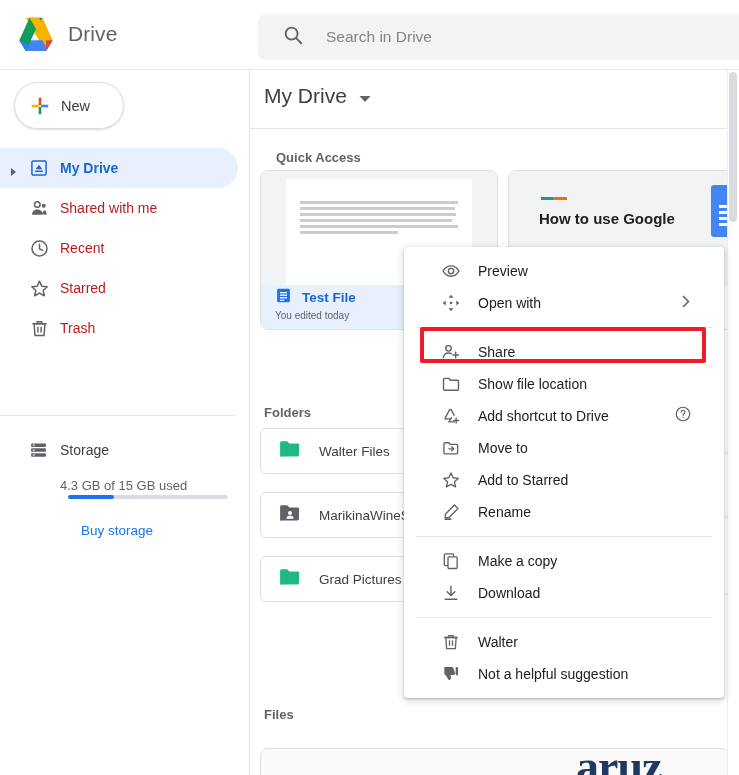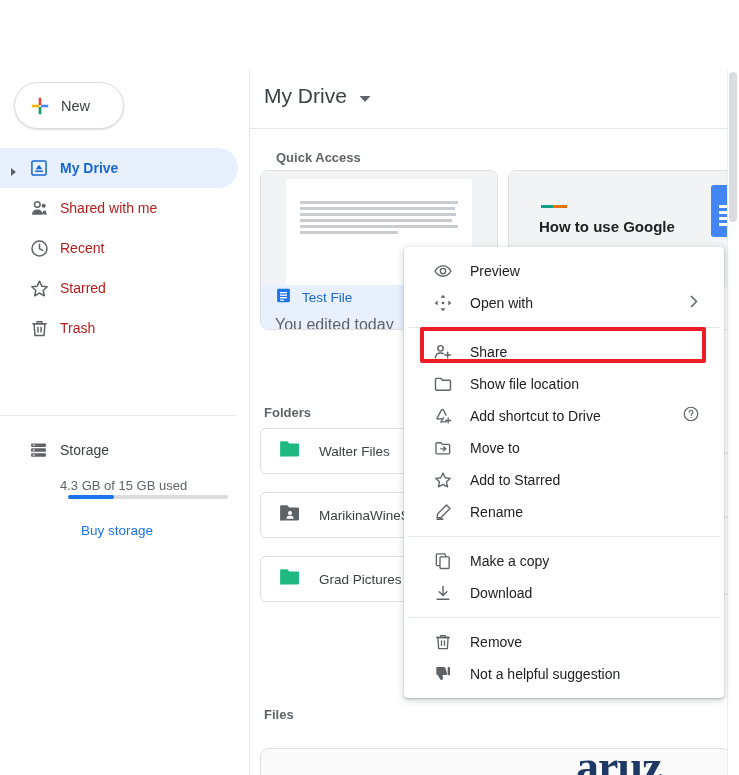--- a/index.html
+++ b/index.html
@@ -64,22 +64,22 @@
   .section-label { position: absolute; font-size: 13px; font-weight: bold; color: #5f6368; }
 
   .qa-card { position: absolute; top: 100px; width: 238px; height: 160px;
              border: 1px solid #e0e0e0; border-radius: 8px; background: #fff; overflow: hidden; cursor: pointer; }
   .qa-thumb { position: absolute; left: 0; top: 0; width: 100%; height: 116px; background: #f1f3f4;
               display: flex; align-items: center; justify-content: center; overflow: hidden; }
   .qa-paper { width: 186px; height: 108px; background: #fff; margin-top: 8px; padding: 22px 14px 0 14px; }
   .qa-line { height: 2.5px; background: #c9ccd0; margin-bottom: 3.5px; }
   .qa-foot { position: absolute; left: 0; bottom: 0; width: 100%; height: 44px; padding: 0 14px; }
   .qa-foot.selected { background: #e8f0fe; height: 44px; }
-  .qa-name { display: flex; align-items: center; gap: 10px; font-size: 13.5px; font-weight: normal; color: #1967d2; padding-top: 2px; }
-  .qa-sub { font-size: 16px; color: #5f6368; margin-top: 9px; }
+  .qa-name { display: flex; align-items: center; gap: 10px; font-size: 13.5px; font-weight: bold; color: #1967d2; padding-top: 2px; }
+  .qa-sub { font-size: 10px; color: #5f6368; margin-top: 3px; }
 
   .card2-title { font-size: 15px; font-weight: bold; color: #202124; }
   .card2-dash { width: 26px; height: 3px; margin-bottom: 10px; margin-left: 2px;
                 background: linear-gradient(90deg, #16a085 0 45%, #e8710a 45% 100%); }
 
   .folder-card { position: absolute; width: 228px; height: 46px; border: 1px solid #e0e0e0;
                  border-radius: 6px; background: #fff; display: flex; align-items: center; cursor: pointer; }
   .folder-card .fname { margin-left: 18px; font-size: 13.5px; color: #3c4043; white-space: nowrap; }
   .folder-ico { margin-left: 18px; flex: 0 0 auto; }
 
@@ -89,36 +89,61 @@
 
   .edge-text { position: absolute; right: 10px; font-size: 13px; color: #3c4043; }
 
   .scrollbar { position: absolute; right: 0; top: 70px; width: 12px; height: 705px; background: #fff; border-left: 1px solid #eee; }
   .scrollthumb { position: absolute; right: 2px; top: 2px; width: 8px; height: 150px; background: #dadce0; border-radius: 4px; }
 
   
   .ctxmenu { position: absolute; left: 404px; top: 247px; width: 320px;
              background: #fff; border-radius: 4px;
              box-shadow: 0 2px 6px 2px rgba(60,64,67,.15), 0 1px 2px rgba(60,64,67,.3);
-             padding: 8px 4px; z-index: 50; }
+             padding: 8px 12px; z-index: 50; }
   .mi { position: relative; height: 32px; display: flex; align-items: center; cursor: pointer; }
   .mi-icon { position: absolute; left: 24px; width: 22px; height: 22px; display: flex; align-items: center; justify-content: center; }
   .mi-label { position: absolute; left: 62px; font-size: 14px; color: #202124; white-space: nowrap; }
   .mi-chevron { position: absolute; right: 22px; }
   .mi-help { position: absolute; right: 20px; }
   .mi-sep { height: 1px; background: #e4e6e8; margin: 8px 0; }
 
   .highlight-box { position: absolute; left: 16px; top: 80px; width: 286px; height: 36px;
                    border: 4px solid #ee1c25; border-radius: 2px; pointer-events: none; z-index: 60; }
 </style>
 </head>
 <body>
 
 <div id="app">
 
+  <div class="topbar">
+    <div class="brand">
+      <svg width="40" height="36" viewBox="0 0 48 42">
+        <path d="M16.2 1.5 L31.8 1.5 L24 15 Z" fill="#0f9d58"></path>
+        <path d="M31.8 1.5 L44 23 L36.2 36 L16.2 1.5 Z" fill="#f4b400" transform="translate(-4.3,0)"></path>
+        <path d="M4 28.5 L11.8 41.5 L36.2 41.5 L44 28.5 Z" fill="#4285f4"></path>
+        <path d="M16.2 1.5 L4 28.5 L11.8 41.5 L24 15 Z" fill="#0f9d58"></path>
+        <path d="M31.8 1.5 L24 15 L36.2 36.5 L44 28.5 Z" fill="#f4b400"></path>
+        <path d="M36.2 41.5 L44 28.5 L36.0 28.5 Z" fill="#ea4335"></path>
+        <path d="M4 28.5 L11.8 41.5 L16.0 34.5 Z" fill="#2684fc"></path>
+      </svg>
+      <div class="brand-name">Drive</div>
+    </div>
+
+    <div class="searchwrap">
+      <span class="search-icon">
+        <svg width="22" height="22" viewBox="0 0 24 24" fill="none" stroke="#5f6368" stroke-width="2">
+          <circle cx="10.5" cy="10.5" r="6.5"></circle>
+            <line x1="15.5" y1="15.5" x2="21" y2="21" stroke-linecap="round"></line>
+        </svg>
+      </span>
+      <input class="search-input" type="text" placeholder="Search in Drive" style="">
+    </div>
+    <div class="topbar-divider"></div>
+  </div>
 
   <div class="sidebar">
 
     <div class="newbtn">
       <span class="plus-icon">
         <svg width="22" height="22" viewBox="0 0 24 24">
           <rect x="3" y="10.6" width="8" height="2.8" fill="#f4b400"></rect>
           <rect x="13" y="10.6" width="8" height="2.8" fill="#4285f4"></rect>
           <rect x="10.6" y="3" width="2.8" height="8" fill="#ea4335"></rect>
           <rect x="10.6" y="13" width="2.8" height="8" fill="#0f9d58"></rect>
@@ -252,21 +277,21 @@
             </svg>
           </span>
           <span>Test File</span>
         </div>
         <div class="qa-sub">You edited today</div>
       </div>
     </div>
 
     <div class="qa-card" style="left:258px;">
       <div class="qa-thumb">
-        <div style="position:absolute; left:30px; top:34px;">
+        <div style="position:absolute; left:30px; top:26px;">
           <div class="card2-dash"></div>
           <div class="card2-title">How to use Google</div>
         </div>
         <span style="position:absolute; right:-6px; top:14px;">
           <svg width="40" height="52" viewBox="0 0 40 52">
             <path d="M0 3 a3 3 0 0 1 3-3 h26 l11 11 v38 a3 3 0 0 1-3 3 H3 a3 3 0 0 1-3-3 Z" fill="#4285f4"></path>
             <rect x="8" y="20" width="24" height="3" fill="#fff"></rect>
               <rect x="8" y="26" width="24" height="3" fill="#fff"></rect>
             <rect x="8" y="32" width="24" height="3" fill="#fff"></rect>
               <rect x="8" y="38" width="14" height="3" fill="#fff"></rect>
@@ -458,21 +483,21 @@
     <div class="mi">
       <span class="mi-icon">
         <svg width="20" height="20" viewBox="0 0 24 24" fill="none" stroke="#5f6368" stroke-width="1.6">
           <path d="M5.8 6.6 H18.2 L17.2 20 H6.8 Z"></path>
             <line x1="4.4" y1="6.6" x2="19.6" y2="6.6" stroke-linecap="round"></line>
           <path d="M9.4 6.6 V4.4 H14.6 V6.6"></path>
             <line x1="10.2" y1="10" x2="10.2" y2="16.6"></line>
             <line x1="13.8" y1="10" x2="13.8" y2="16.6"></line>
         </svg>
       </span>
-      <span class="mi-label">Remove</span>
+      <span class="mi-label">Walter</span>
     </div>
 
     <div class="mi">
       <span class="mi-icon">
         <svg width="20" height="20" viewBox="0 0 24 24" fill="#5f6368">
           <path d="M4 3.6 h8.8 c1 0 1.8 .6 2.1 1.5 l1.9 5.6 c.4 1.2-.5 2.5-1.8 2.5 h-3.6 l.6 3.4 c.2 1.3-.7 2.5-2 2.5 -.6 0-1.1-.3-1.4-.9 L5.4 13 H4 Z"></path>
           <rect x="17.6" y="3.6" width="2.8" height="10" rx="1"></rect>
         </svg>
       </span>
       <span class="mi-label">Not a helpful suggestion</span>

